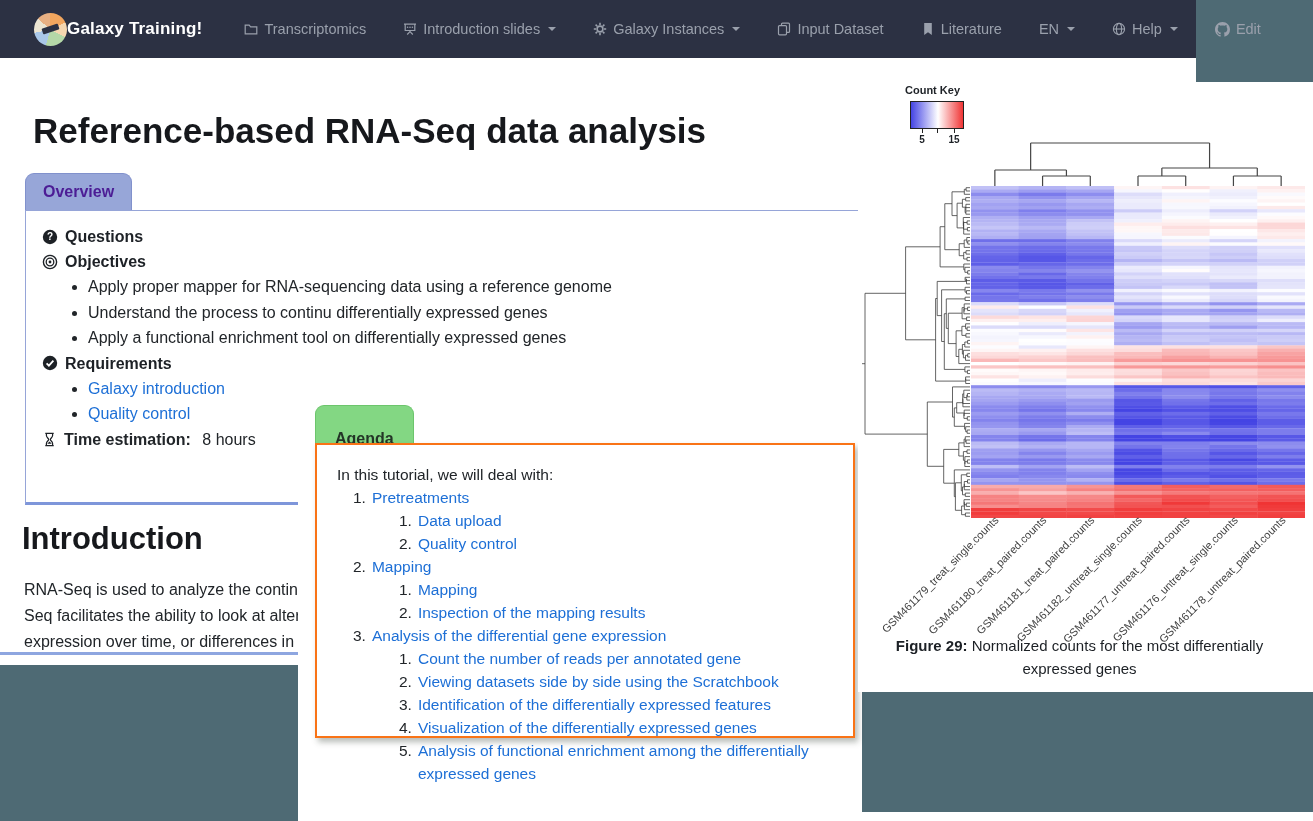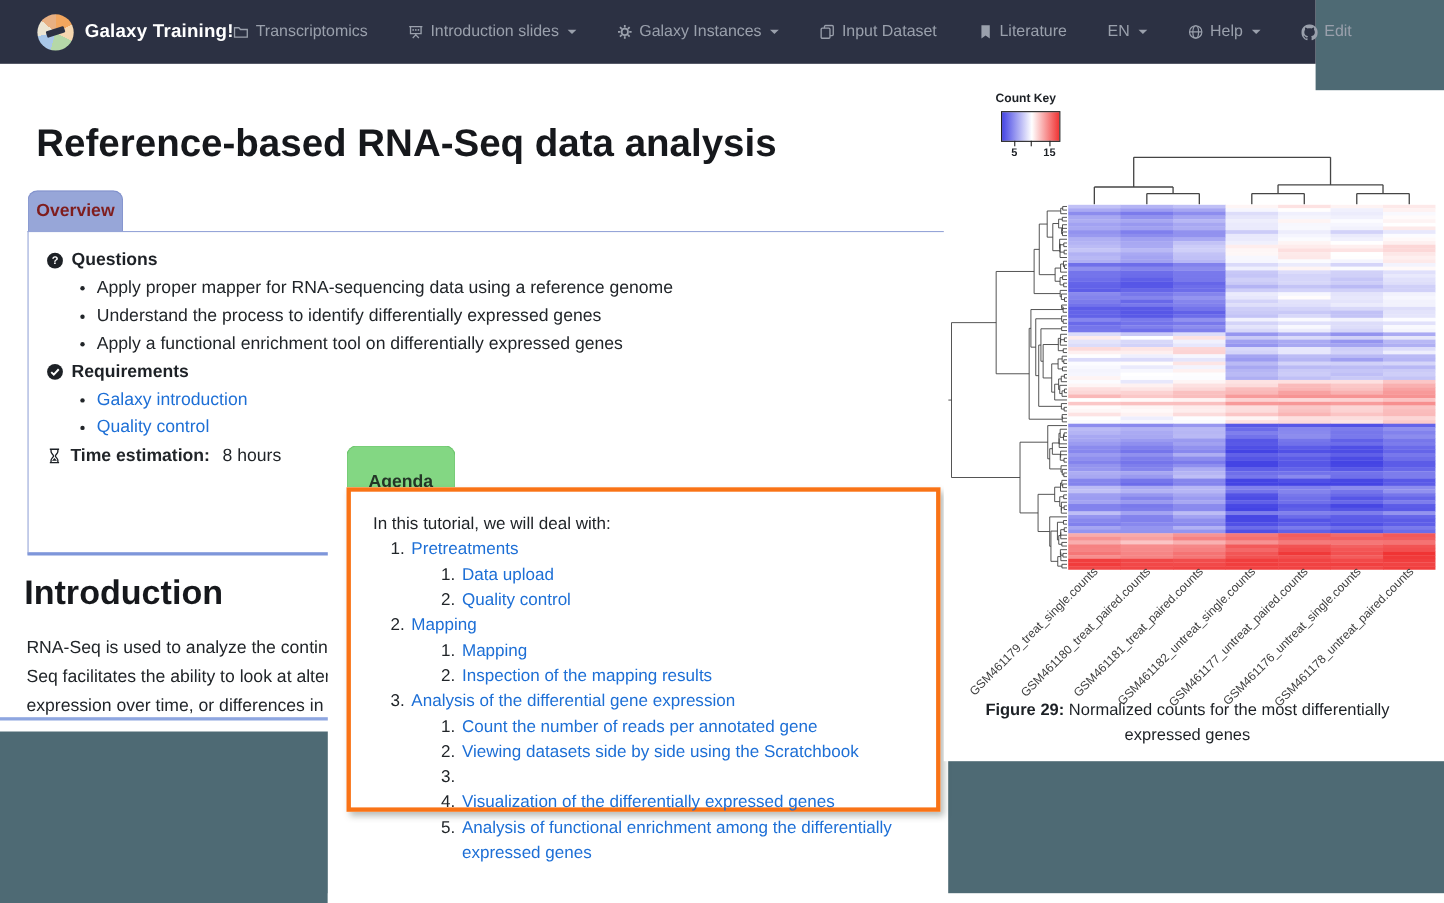--- a/index.html
+++ b/index.html
@@ -6,60 +6,60 @@
   .canvas{position:relative;width:1313px;height:821px;overflow:hidden;background:#4e6a74;
           font-family:"Liberation Sans","DejaVu Sans",sans-serif;color:#212529;}
   
   .page-bg{position:absolute;left:0;top:0;width:1196px;height:665px;background:#ffffff;z-index:1;}
   .edge-line{position:absolute;left:0;top:652px;width:303px;height:3px;background:#8ea6e0;z-index:2;}
   .bottom-strip{position:absolute;left:298px;top:812px;width:1015px;height:9px;background:#ffffff;z-index:8;}
 
   
   .navbar{position:absolute;left:0;top:0;width:1196px;height:58px;background:#2c3143;z-index:4;
           display:flex;align-items:center;padding:0 0 0 34px;box-sizing:border-box;white-space:nowrap;}
-  .brand{display:flex;align-items:center;gap:10px;cursor:pointer;justify-content:space-between;}
+  .brand{display:flex;align-items:center;margin-right:42px;cursor:pointer;justify-content:space-between;}
   .logo{width:33px;height:33px;border-radius:50%;position:relative;flex:0 0 auto;
         background:conic-gradient(#f2a65e 0 65deg,#f6d7b0 65deg 118deg,#b5d8a8 118deg 196deg,#a9c7e8 196deg 258deg,#ece5d2 258deg 310deg,#e8b083 310deg 360deg);}
   .logo::after{content:"";position:absolute;left:8px;top:13px;width:17px;height:6px;background:#2c3143;
         transform:rotate(-18deg);border-radius:1px;}
   .brand-text{color:#ffffff;font-size:17px;font-weight:bold;letter-spacing:.2px;}
   .nav-items{display:flex;align-items:center;gap:37px;color:#9aa0ac;font-size:14.5px;}
   .nav-item{display:flex;align-items:center;gap:6px;cursor:pointer;}
   .nav-item svg{display:block;}
   .caret{width:0;height:0;border-left:4px solid transparent;border-right:4px solid transparent;
          border-top:4px solid #9aa0ac;display:inline-block;margin-left:2px;}
 
   
   .title{position:absolute;left:22px;top:100px;margin:11px;font-size:35px;font-weight:bold;color:#16181c;z-index:3;}
 
   
-  .ov-tab{position:absolute;left:25px;top:173px;height:37px;line-height:36px;padding:0 7px;z-index:3;
+  .ov-tab{position:absolute;left:25px;top:173px;height:37px;line-height:36px;padding:0 17px;z-index:3;
           background:#97a6d8;border:1px solid #8191cc;border-bottom:none;border-radius:9px 9px 0 0;
-          font-size:16px;font-weight:bold;color:#7f1d1d;box-sizing:border-box;}
+          font-size:16px;font-weight:bold;color:#4c1d95;box-sizing:border-box;}
   .ov-box{position:absolute;left:25px;top:210px;width:838px;height:295px;z-index:3;background:#fff;
           border:1px solid #96a5d8;border-bottom:3px solid #7e96da;box-sizing:border-box;
           padding:13px 16px;font-size:16px;}
   .ov-head{display:flex;align-items:center;gap:7px;font-weight:bold;line-height:25px;color:#1d2126;}
   .ov-ul{margin:0;padding:0 0 0 46px;list-style:disc;}
   .ov-ul li{line-height:25.5px;}
   .ov-time{display:flex;align-items:center;gap:7px;line-height:26px;}
   a.lnk{color:#1d6fd6;text-decoration:none;cursor:pointer;}
 
   
   .intro-h{position:absolute;left:22px;top:521px;margin:0;font-size:31px;font-weight:bold;color:#16181c;z-index:3;}
   .intro-lines{position:absolute;left:24px;top:577px;width:320px;z-index:3;font-size:16px;line-height:26px;
                white-space:nowrap;overflow:hidden;}
 
   
   .agenda-bg{position:absolute;left:298px;top:400px;width:564px;height:421px;background:#ffffff;z-index:5;}
   .ag-tab{position:absolute;left:315px;top:405px;height:38px;line-height:36px;padding:15px 19px;z-index:6;
           background:#83d783;border:1px solid #6cc56c;border-bottom:none;border-radius:9px 9px 0 0;
           font-size:16px;font-weight:bold;color:#243527;box-sizing:border-box;}
   .ag-box{position:absolute;left:315px;top:443px;width:540px;height:295px;z-index:6;background:#fff;
-          border:4px solid #f97316;box-sizing:border-box;box-shadow:3px 4px 6px rgba(50,60,50,.35);
+          border:2px solid #f97316;box-sizing:border-box;box-shadow:3px 4px 6px rgba(50,60,50,.35);
           padding:18px 20px;font-size:15.5px;line-height:23px;}
   .ag-row{display:flex;}
   .ag-row .num{color:#212529;margin-right:6px;white-space:nowrap;}
   .ag-l1{margin-left:16px;}
   .ag-l2{margin-left:62px;}
 
   
   .figure{position:absolute;left:858px;top:82px;width:455px;height:610px;background:#ffffff;z-index:7;}
   .ck-title{position:absolute;left:47px;top:2px;font-size:11px;font-weight:bold;color:#1d2126;}
   .ck-grad{position:absolute;left:52px;top:19px;width:52px;height:26px;border:1px solid #222;
@@ -168,23 +168,33 @@
   <div class="ov-box" id="overview-box">
       <div class="ov-head">
         <span style="display: inline-flex; align-items: center; color: rgb(29, 33, 38);">
           <svg viewBox="0 0 16 16" width="16" height="16">
             <circle cx="8" cy="8" r="7.2" fill="#1d2126"></circle>
             <text x="8" y="11.4" text-anchor="middle" font-size="10" font-weight="bold" fill="#fff" font-family="Liberation Sans,sans-serif">?</text>
           </svg>
         </span>
         <span>Questions</span>
       </div>
+      <div class="ov-head">
+        <span style="display: inline-flex; align-items: center; color: rgb(29, 33, 38);">
+          <svg viewBox="0 0 16 16" width="16" height="16" fill="none" stroke="#1d2126">
+            <circle cx="8" cy="8" r="6.6" stroke-width="1.4"></circle>
+            <circle cx="8" cy="8" r="3.8" stroke-width="1.3"></circle>
+            <circle cx="8" cy="8" r="1.4" fill="#1d2126" stroke="none"></circle>
+          </svg>
+        </span>
+        <span>Objectives</span>
+      </div>
       <ul class="ov-ul">
         <li>Apply proper mapper for RNA-sequencing data using a reference genome</li>
-        <li>Understand the process to identify differentially expressed genes</li>
+        <li>Understand the process to continu differentially expressed genes</li>
         <li>Apply a functional enrichment tool on differentially expressed genes</li>
       </ul>
       <div class="ov-head">
         <span style="display: inline-flex; align-items: center; color: rgb(29, 33, 38);">
           <svg viewBox="0 0 16 16" width="16" height="16">
             <circle cx="8" cy="8" r="7.2" fill="#1d2126"></circle>
             <path d="M4.6 8.3l2.3 2.3 4.5-4.9" fill="none" stroke="#fff" stroke-width="1.8"></path>
           </svg>
         </span>
         <span>Requirements</span>
@@ -249,20 +259,21 @@
       <div class="ag-row ag-l2">
         <span class="num">1.</span>
         <a class="lnk">Count the number of reads per annotated gene</a>
       </div>
       <div class="ag-row ag-l2">
         <span class="num">2.</span>
         <a class="lnk">Viewing datasets side by side using the Scratchbook</a>
       </div>
       <div class="ag-row ag-l2">
         <span class="num">3.</span>
+        <a class="lnk">Identification of the differentially expressed features</a>
       </div>
       <div class="ag-row ag-l2">
         <span class="num">4.</span>
         <a class="lnk">Visualization of the differentially expressed genes</a>
       </div>
       <div class="ag-row ag-l2">
         <span class="num">5.</span>
         <a class="lnk">Analysis of functional enrichment among the differentially expressed genes</a>
       </div>
     </div>

